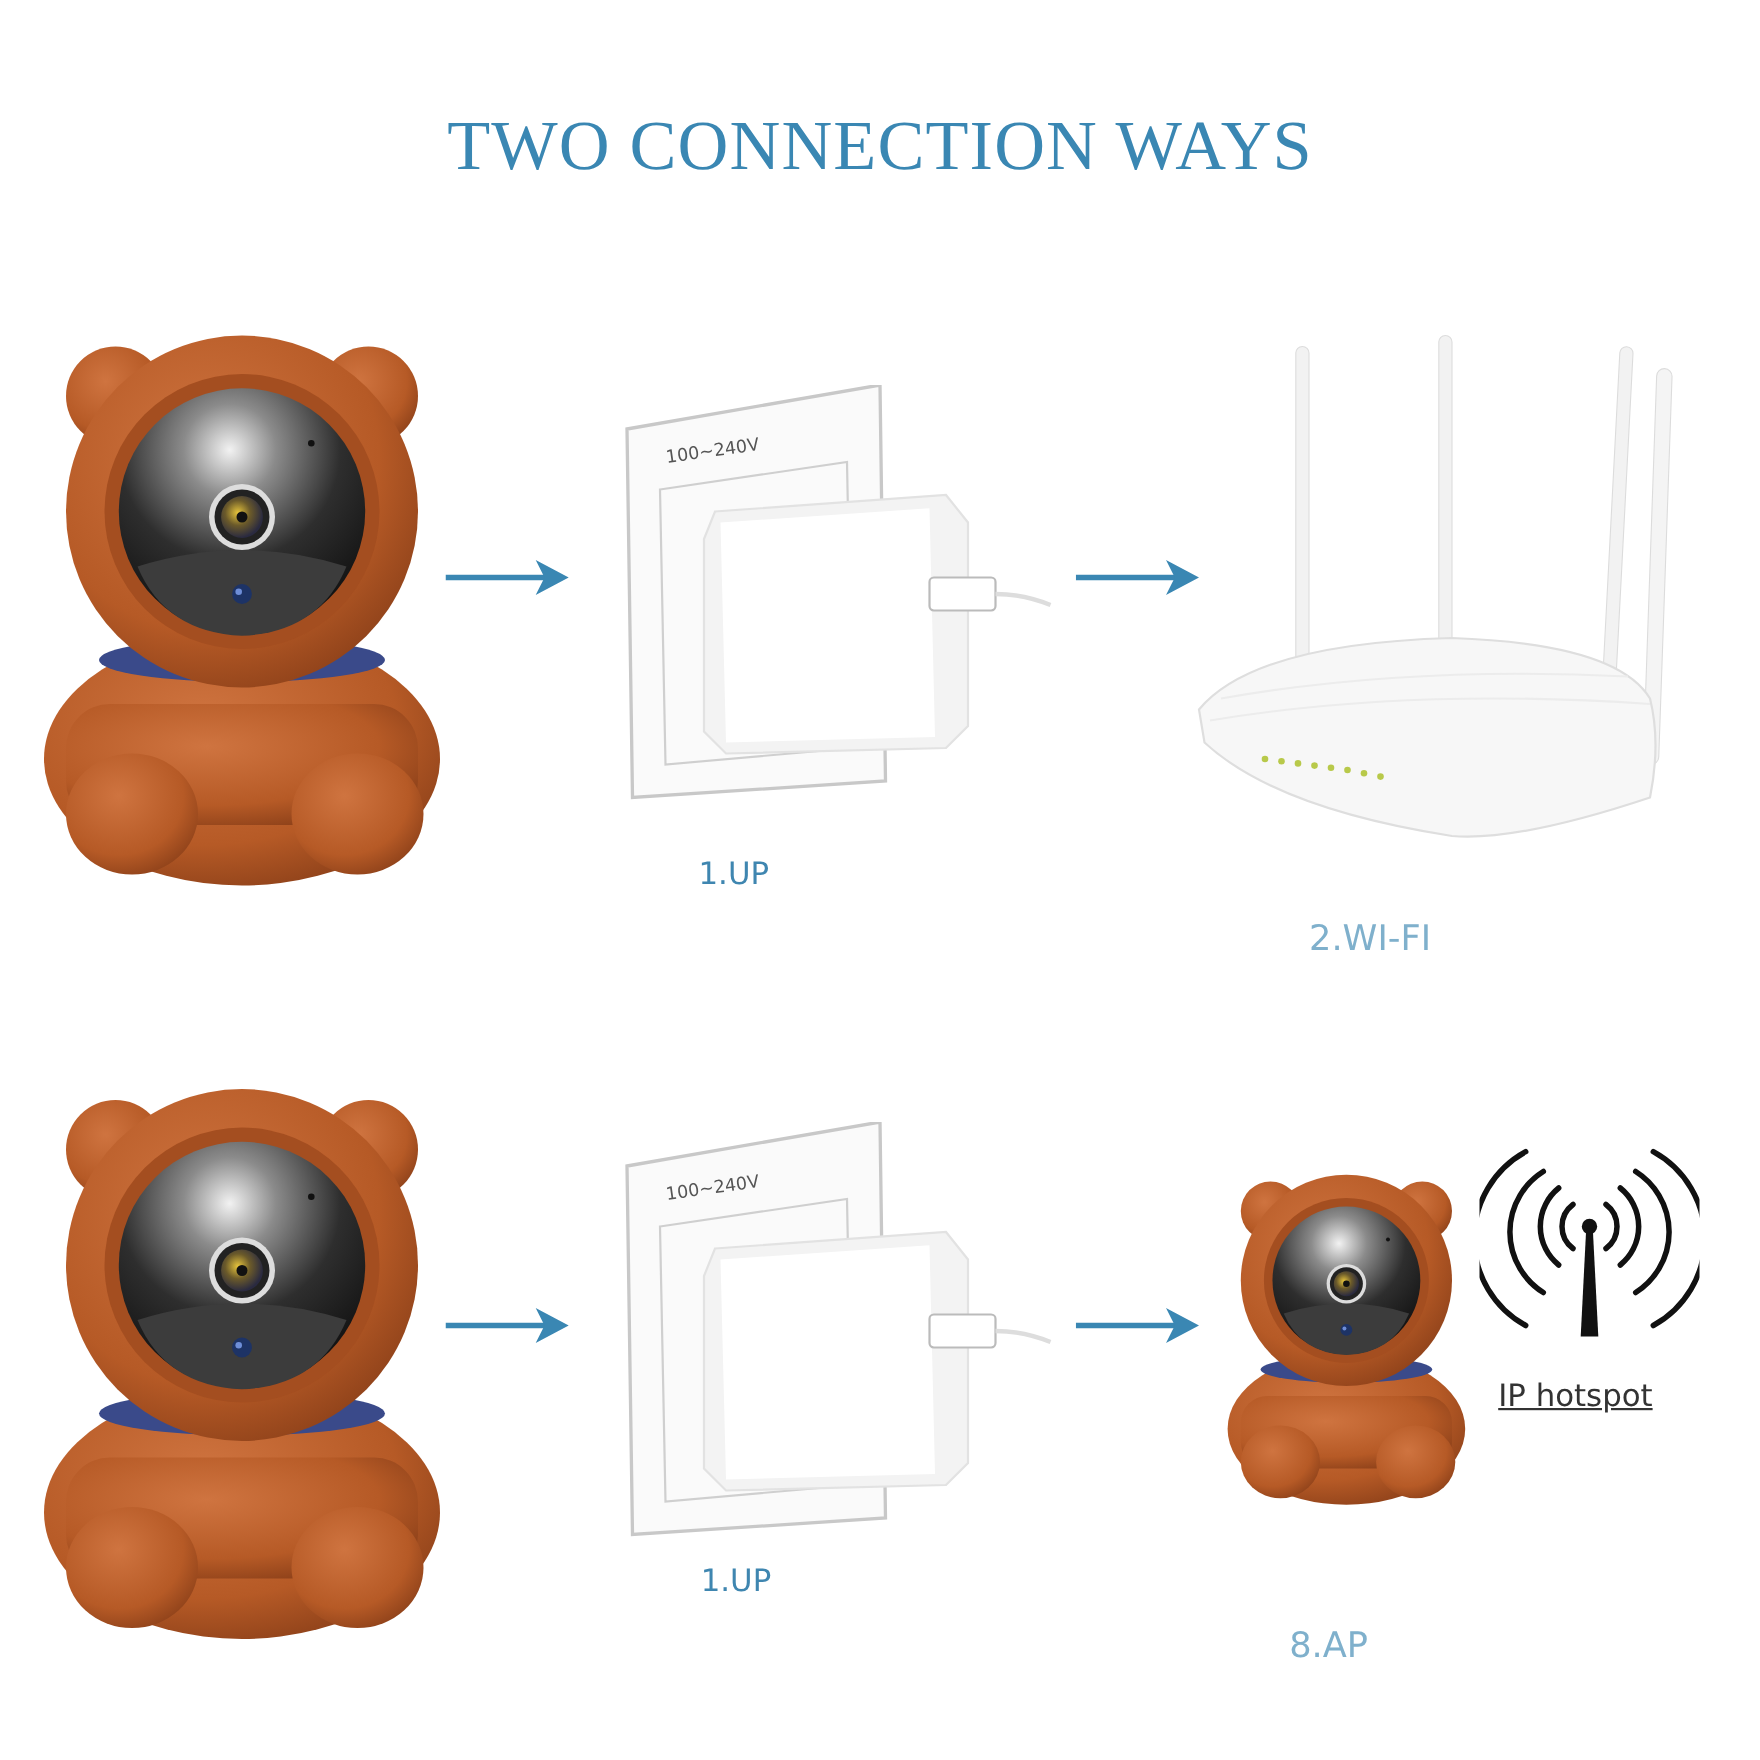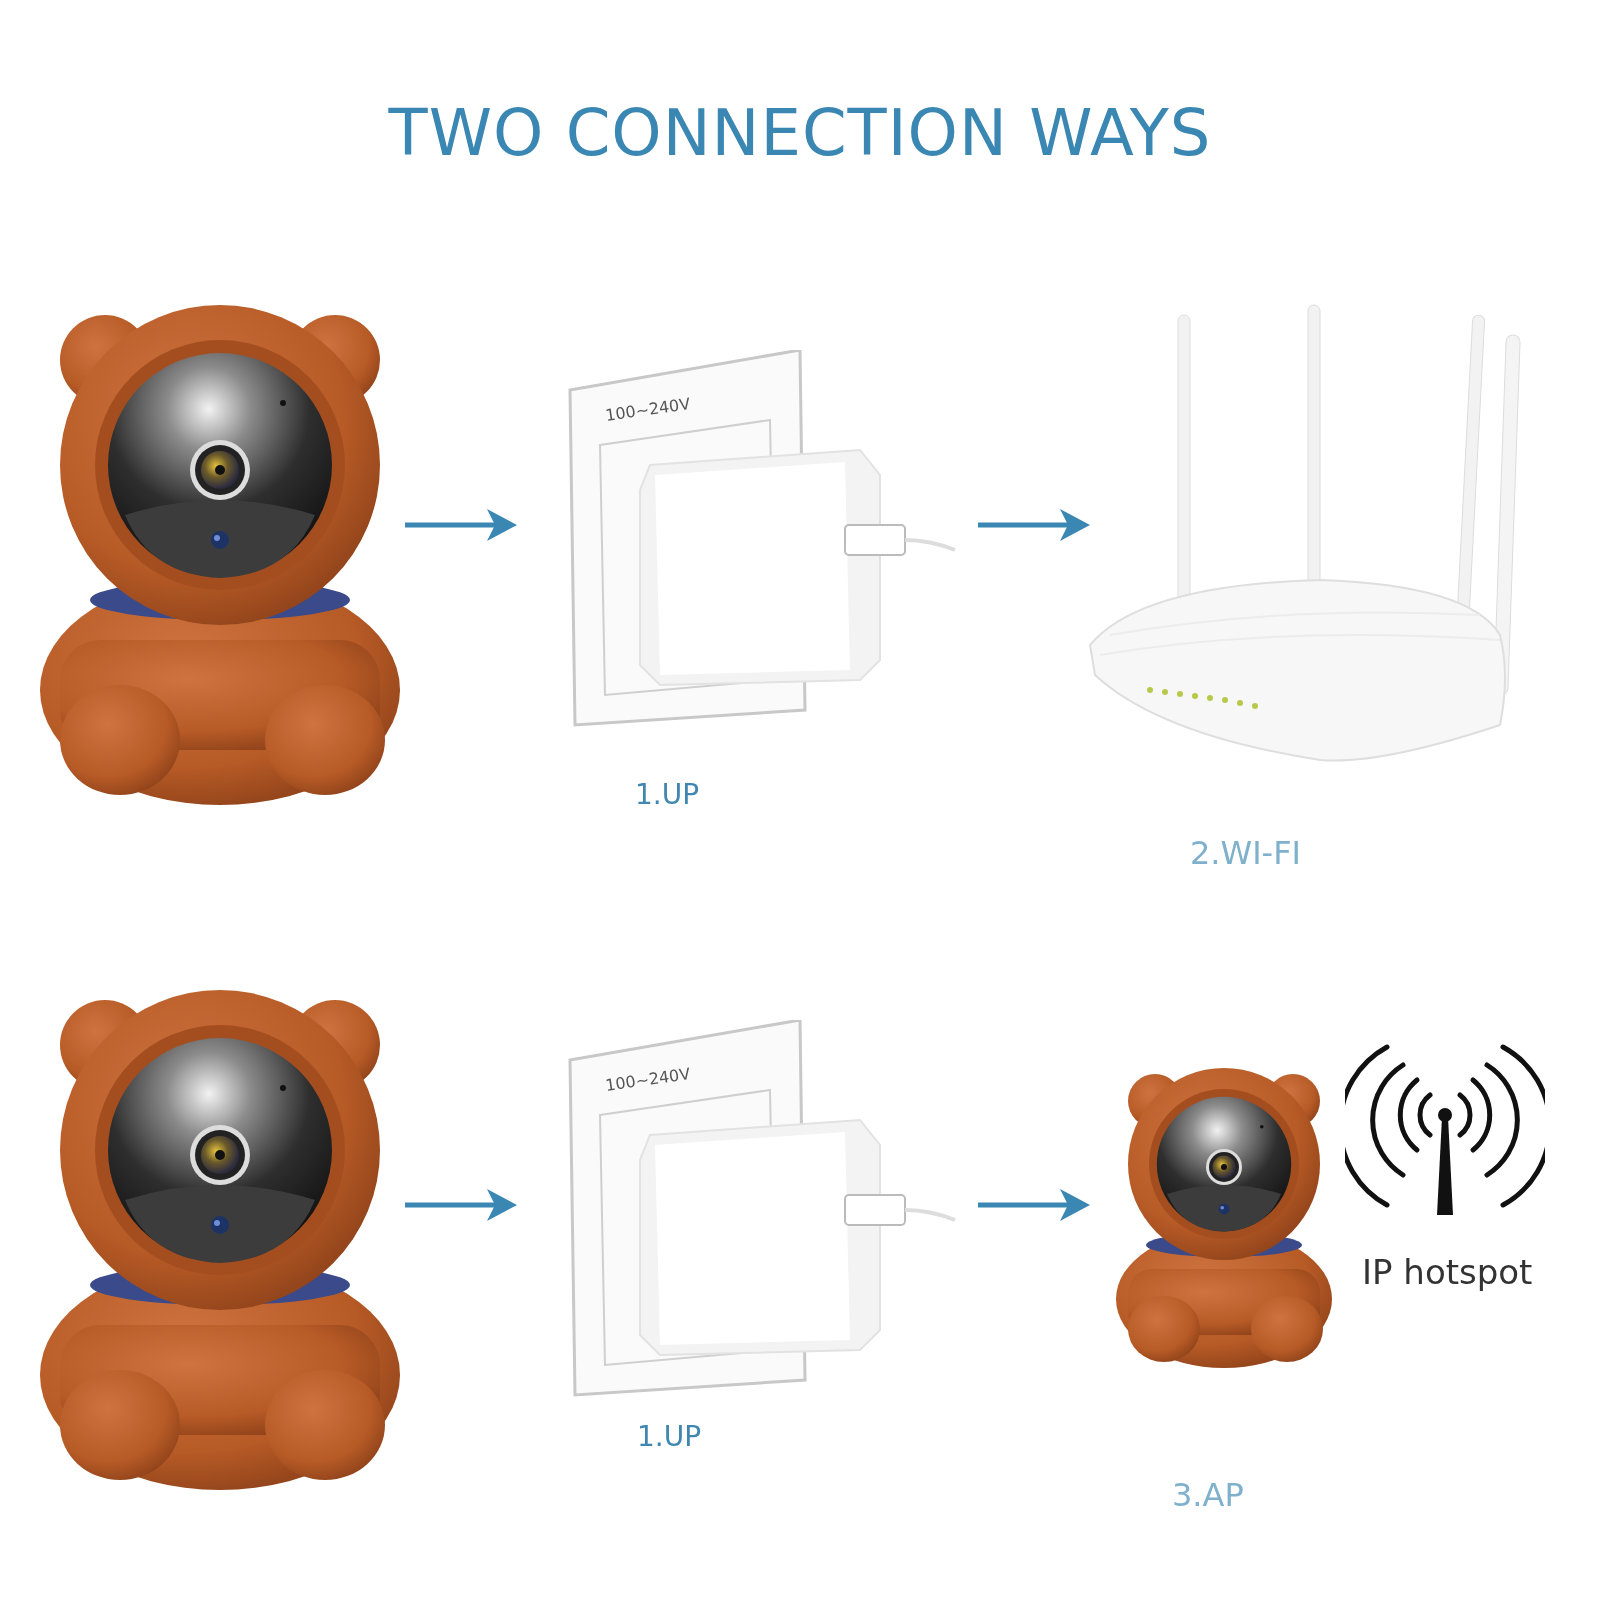--- a/index.html
+++ b/index.html
@@ -1,23 +1,23 @@
 <!DOCTYPE html>
 <html><head>
 <meta charset="utf-8">
 <style>
   html, body { margin:0; padding:0; background:#ffffff; }
   body { width:1600px; height:1600px; position:relative; overflow:hidden;
          font-family:"DejaVu Sans", sans-serif; }
   .title { position:absolute; left:0; width:1600px; top:96px; text-align:center;
-           font-size:64px; letter-spacing:1px; color:#3a87b3; font-weight:normal; }
+           font-size:64px; letter-spacing:1px; color:#3a87b3; font-weight:normal;font-family:Liberation Serif, serif; }
   .abs { position:absolute; }
   .step-label { position:absolute; font-size:28px; color:#3f86b0; }
   .step-label.faint { color:#7fb0cc; font-size:32px;margin-top:16px; }
-  .hotspot-label { position:absolute; font-size:34px; color:#333; }
+  .hotspot-label { position:absolute; font-size:28px; color:#333;text-decoration:underline; }
   svg { display:block; }
 </style>
 </head>
 <body>
 
 <div class="title">TWO CONNECTION WAYS</div>
 
 <svg width="0" height="0" style="position:absolute">
   <defs>
     <radialGradient id="bearGrad" cx="40%" cy="35%" r="70%">
@@ -175,13 +175,13 @@
     <path d="M142 40 A65 65 0 0 1 142 150"></path>
     <path d="M42 22 A90 90 0 0 0 42 180"></path>
     <path d="M158 22 A90 90 0 0 1 158 180"></path>
   </g>
   <circle cx="100" cy="90" r="7" fill="#111"></circle>
   <path d="M97 92 L103 92 L108 190 L92 190 Z" fill="#111"></path>
 </svg>
 
 <div class="hotspot-label" style="left:1362px;top:1252px">IP hotspot</div>
 
-<div class="step-label faint" style="left:1172px;top:1460px">3.AP</div>
+<div class="step-label faint" style="left:1172px;top:1460px">8.AP</div>
 
 </body></html>

